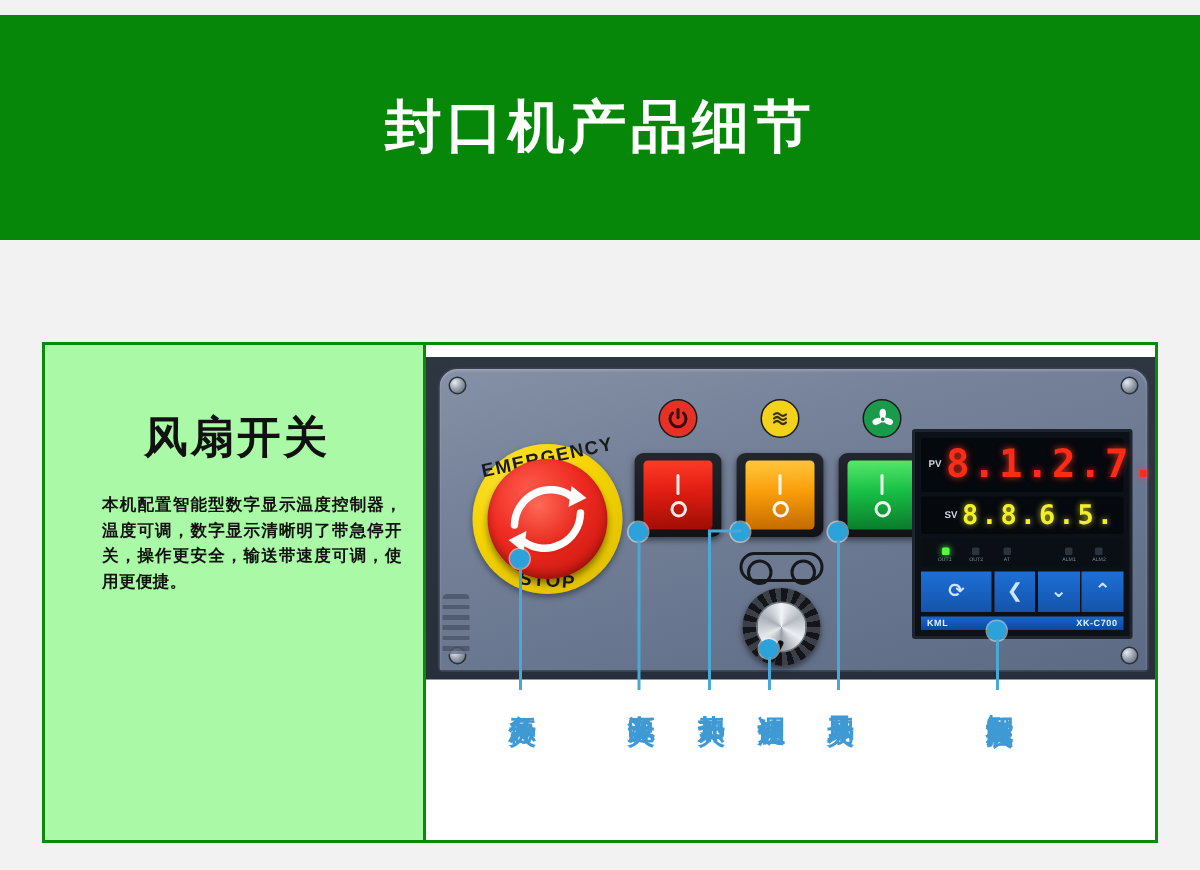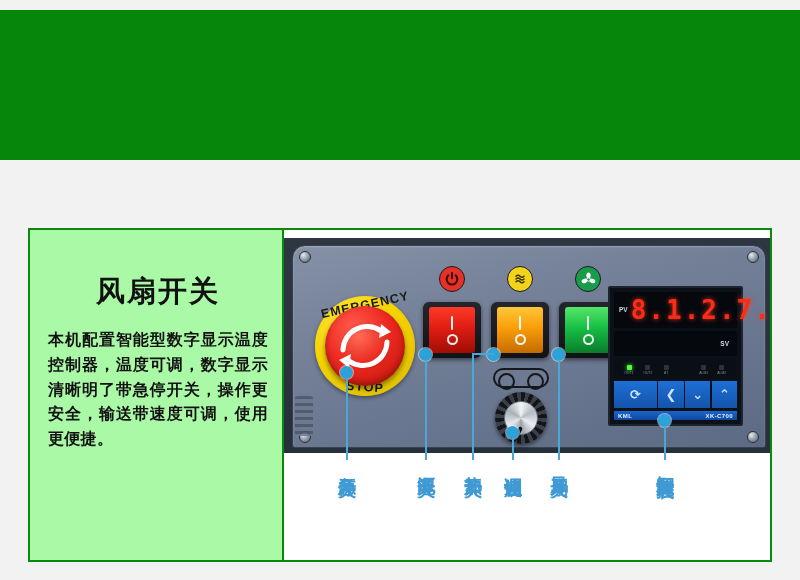--- a/index.html
+++ b/index.html
@@ -44,23 +44,24 @@
     border-right:2px solid #0a8a0a;
     padding:42px 14px 10px 18px;
     flex-shrink:0;
   }
   .panel-title {
     font-size:29px; font-weight:bold; color:#111;
     text-align:center; letter-spacing:2px;
     margin-bottom:16px;
   }
   .panel-body {
-    font-size:16px; color:#111; line-height:1.55;
+    font-size:11px; color:#111; line-height:1.55;
     letter-spacing:0.3px; text-align:justify;
     font-weight:600;
+    margin-left:20px;
   }
 
   
   .right-area { position:relative; flex:1; background:#ffffff; overflow:hidden; }
 
   
   .machine {
     position:absolute; left:0px; top:8px; width:490px; height:215px;
     background:linear-gradient(180deg,#2e3642 0%,#272f3b 100%);
     padding:8px;
@@ -158,21 +159,21 @@
     border:1px solid #6e7680;
   }
   .knob-ptr {
     position:absolute; left:50%; bottom:1px; width:3.5px; height:16px;
     background:#0d0f12; border-radius:2px;
     transform-origin:50% 0%; transform:translateX(-50%) rotate(28deg);
   }
 
   
   .tempctrl {
-    position:absolute; left:315px; top:40px; width:135px; height:140px;
+    position:absolute; left:315px; top:40px; width:147px; height:140px;
     background:#0c1118; border:2px solid #1e242e; border-radius:2px;
     padding:4px; display:flex; flex-direction:column; gap:3px;
   }
   .disp-row { background:#05080d; border-radius:2px; position:relative;
               display:flex; align-items:center; padding:0 5px; }
   .disp-pv { height:40px; }
   .disp-sv { height:28px; justify-content:flex-end; }
   .disp-lbl { color:#cfd6e0; font-size:6.5px; font-weight:bold; margin-right:3px;
               font-family:"Liberation Sans",sans-serif; }
   .seg { font-family:"DejaVu Sans Mono","Liberation Mono",monospace;
@@ -210,20 +211,21 @@
   .clabel {
     position:absolute; writing-mode:vertical-rl; text-orientation:upright;
     color:#3f9ad4; font-size:18px; font-weight:bold; letter-spacing:1px;
     line-height:1.02; white-space:nowrap;
   }
 </style>
 </head>
 <body>
 
 <div class="banner">
+  <div class="banner-cn">封口机产品细节</div>
 </div>
 
 <div class="frame">
 
   <div class="left-panel">
     <div class="panel-title">风扇开关</div>
     <div class="panel-body">本机配置智能型数字显示温度控制器，温度可调，数字显示清晰明了带急停开关，操作更安全，输送带速度可调，使用更便捷。</div>
   </div>
 
   <div class="right-area">
@@ -305,20 +307,21 @@
         </div>
 
         <div class="tempctrl">
           <div class="disp-row disp-pv">
             <span class="disp-lbl">PV</span>
             <span class="seg seg-pv">8.<span style="color:#ff2b17">1.2.</span>7.</span>
 
           </div>
           <div class="disp-row disp-sv">
             <span class="disp-lbl">SV</span>
+            <span class="seg seg-sv">8.8.6.5.</span>
           </div>
           <div class="led-row">
             <div class="led-cell">
               <div class="led on"></div>
               <div class="led-txt">OUT1</div>
             </div>
             <div class="led-cell">
               <div class="led"></div>
               <div class="led-txt">OUT2</div>
             </div>

